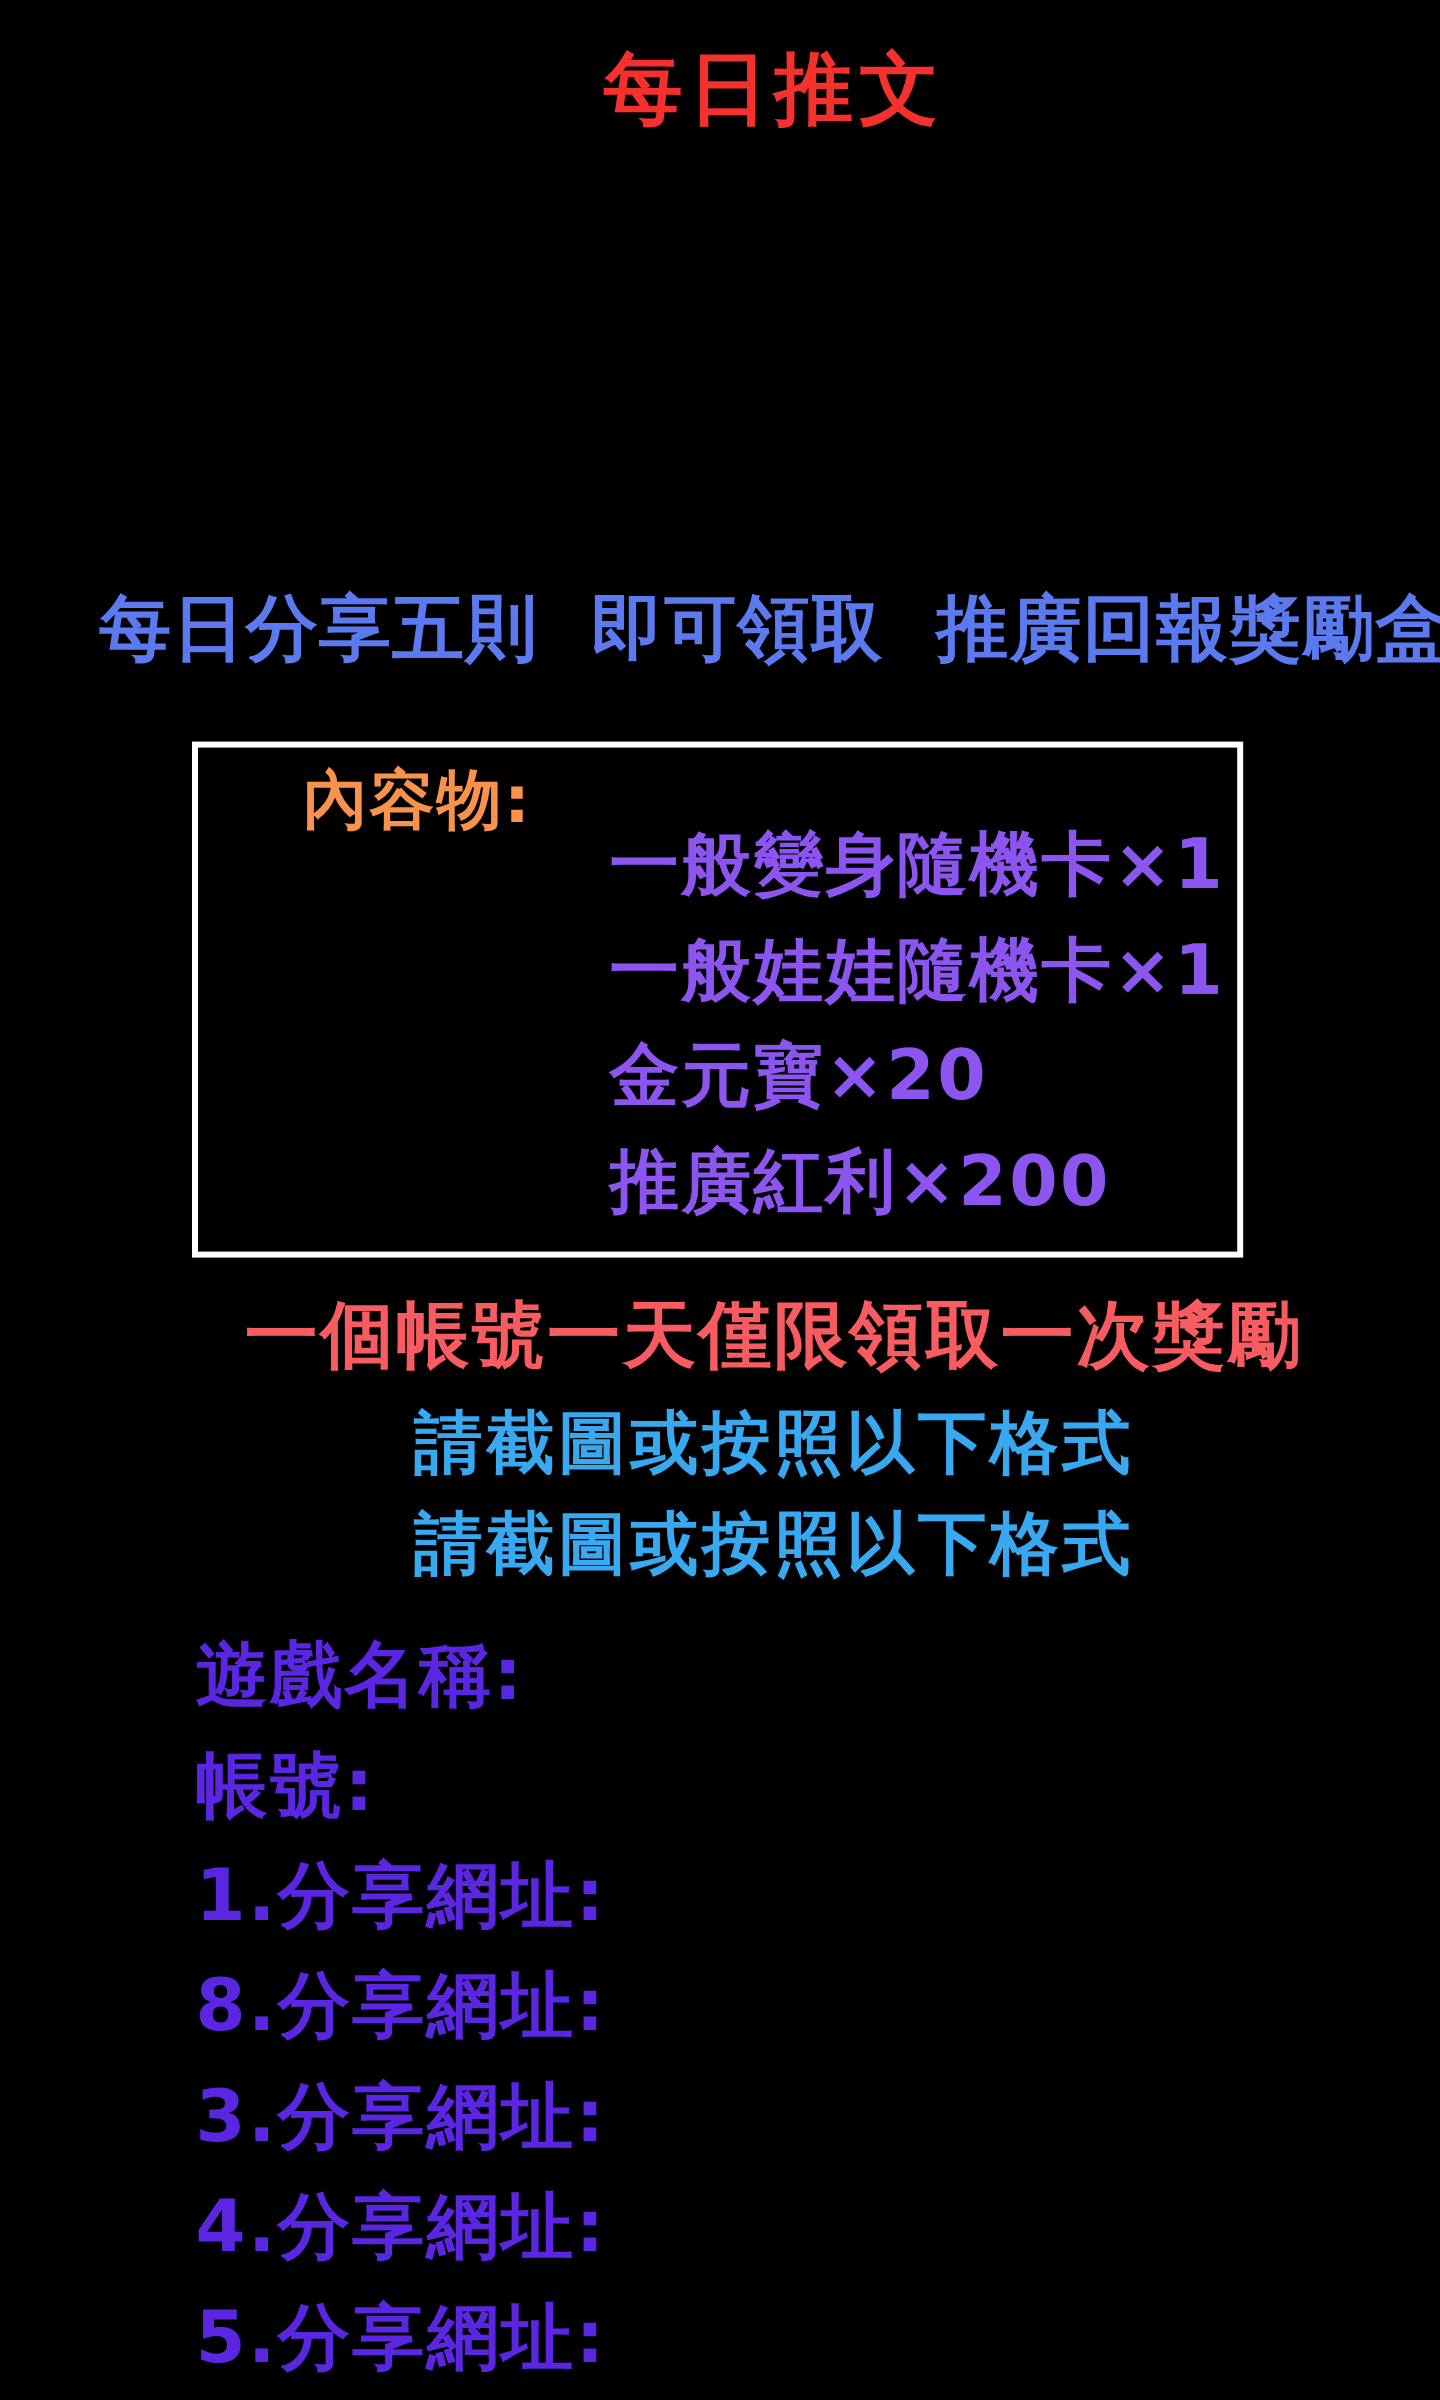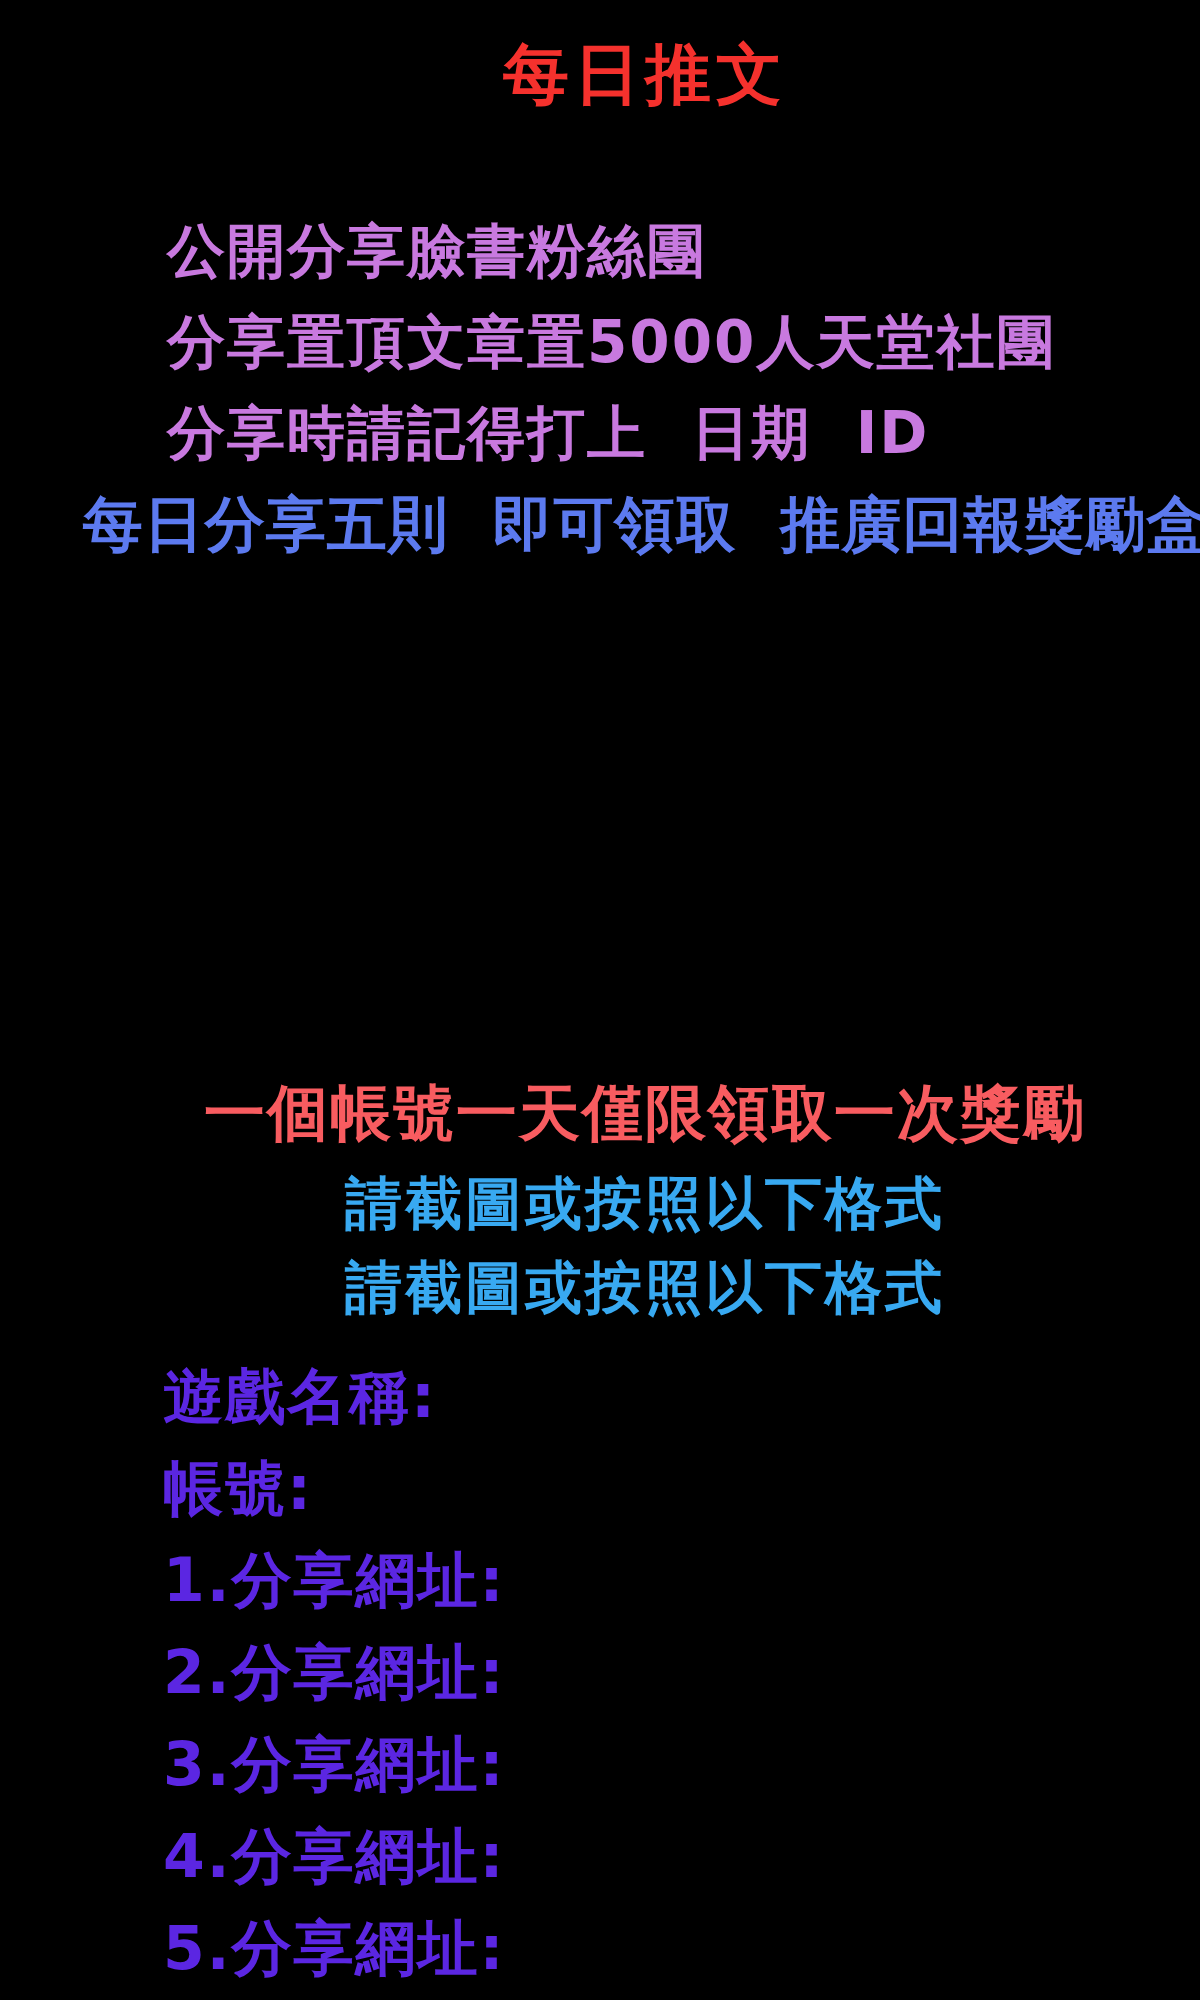--- a/index.html
+++ b/index.html
@@ -100,37 +100,41 @@
     color: var(--c-form, #5B26E2);
   }
 </style>
 </head>
 <body style="background: rgb(0, 0, 0);">
 
 <div class="canvas">
 
   <div class="title line">每日推文</div>
 
-  <div class="intro">
-    <div class="line">公開分享臉書粉絲團</div>
-    <div class="line">分享置頂文章置5000人天堂社團</div>
-    <div class="line">分享時請記得打上  日期  ID</div>
-  </div>
 
   <div class="banner line">每日分享五則  即可領取  推廣回報獎勵盒</div>
 
+  <div class="reward-box">
+    <div class="box-label line">內容物:</div>
+    <div class="box-items">
+      <div class="line">一般變身隨機卡×1</div>
+      <div class="line">一般娃娃隨機卡×1</div>
+      <div class="line">金元寶×20</div>
+      <div class="line">推廣紅利×200</div>
+    </div>
+  </div>
 
   <div class="limit line">一個帳號一天僅限領取一次獎勵</div>
 
   <div class="instr instr-1 line">請截圖或按照以下格式</div>
   <div class="instr instr-2 line">請截圖或按照以下格式</div>
 
   <div class="report-form">
     <div class="line">遊戲名稱:</div>
     <div class="line">帳號:</div>
     <div class="line">1.分享網址:</div>
-    <div class="line">2.分享網址:</div>
+    <div class="line">8.分享網址:</div>
     <div class="line">3.分享網址:</div>
     <div class="line">4.分享網址:</div>
     <div class="line">5.分享網址:</div>
   </div>
 
 </div>
 
 </body></html>

